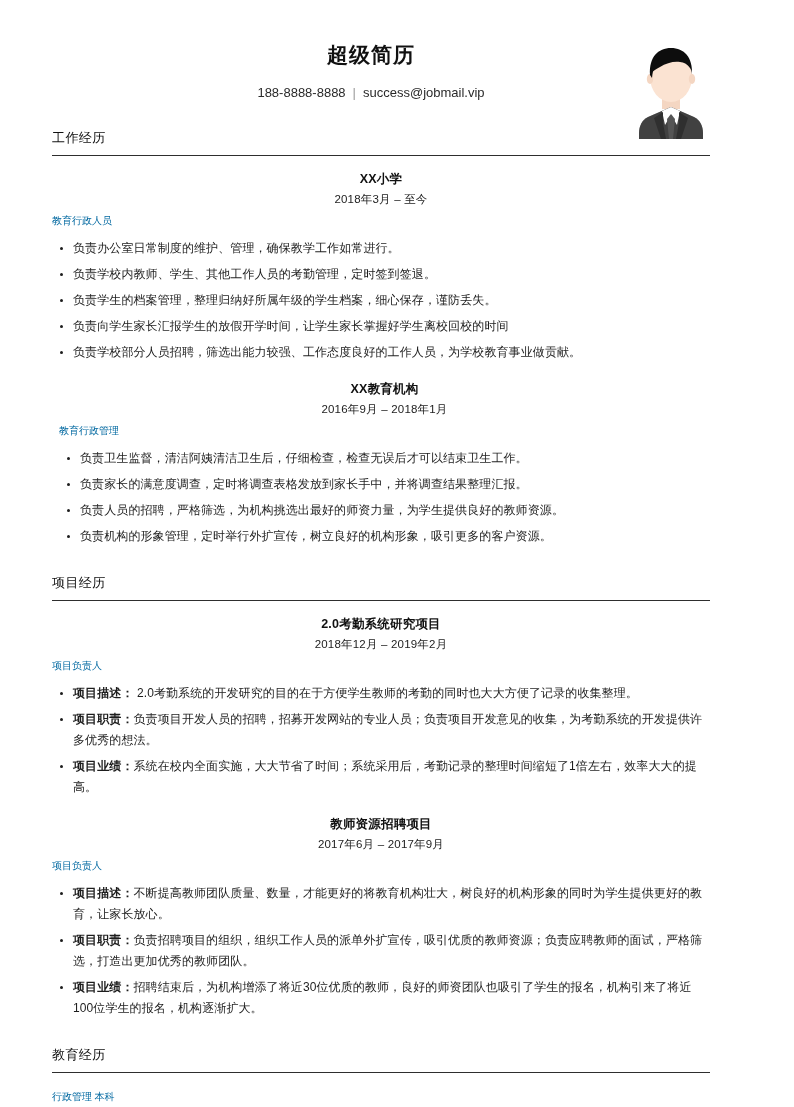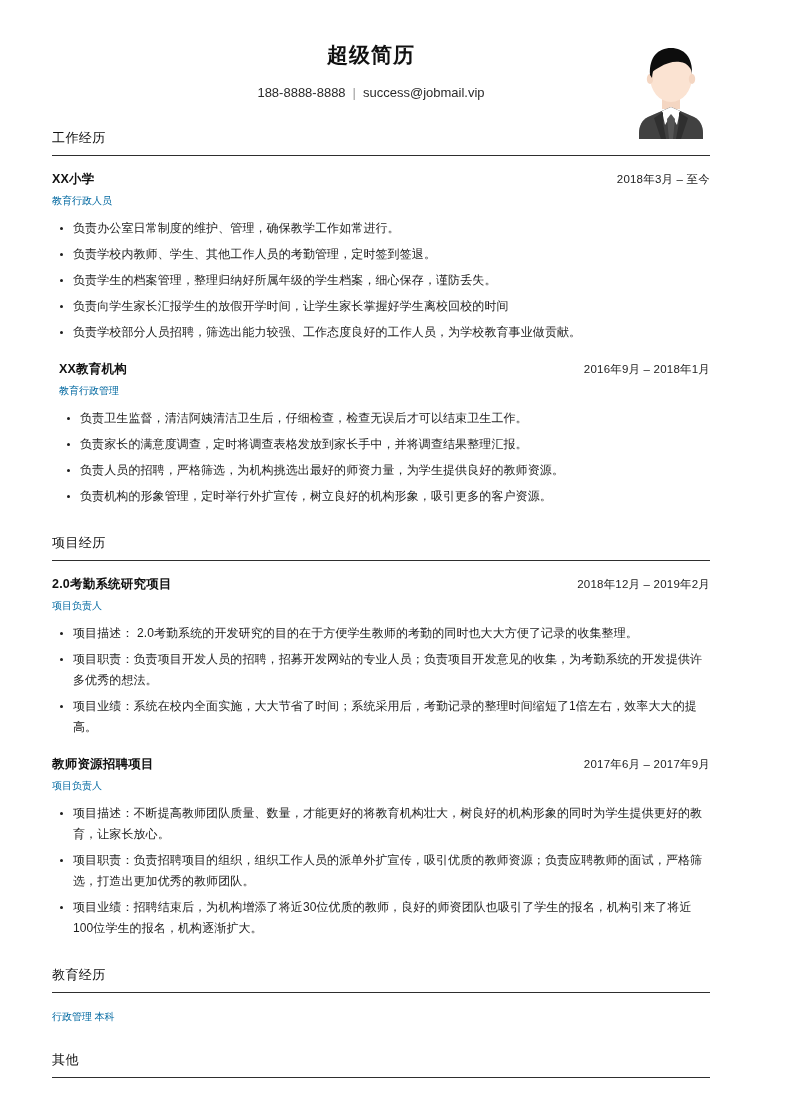--- a/index.html
+++ b/index.html
@@ -86,22 +86,23 @@
     margin-bottom: 13px;
   }
 
   
   .entry { margin-bottom: 14px; }
   .entry:last-child { margin-bottom: 0; }
 
   .entry-head {
     display: flex;
     justify-content: space-between;
-    align-items: flex-start;
+    align-items: center;
     line-height: 20px;
+    flex-direction: column;
   }
   .entry-org {
     font-size: 12.5px;
     font-weight: bold;
     color: #111111;
     letter-spacing: 0.2px;
   }
   .entry-date {
     font-size: 11.5px;
     color: #222222;
@@ -135,21 +136,21 @@
   ul.bullets li::before {
     content: "";
     position: absolute;
     left: 8px;
     top: 9px;
     width: 3.2px;
     height: 3.2px;
     border-radius: 50%;
     background: #1d1d1d;
   }
-  .bullet-label-plain { font-weight: normal; }
+  .bullet-label-plain { font-weight: bold; }
 </style>
 </head>
 <body>
 
 <div class="page">
 
   <div class="header">
     <div class="header-center">
       <div class="resume-title">超级简历</div>
       <div class="contact-line">

